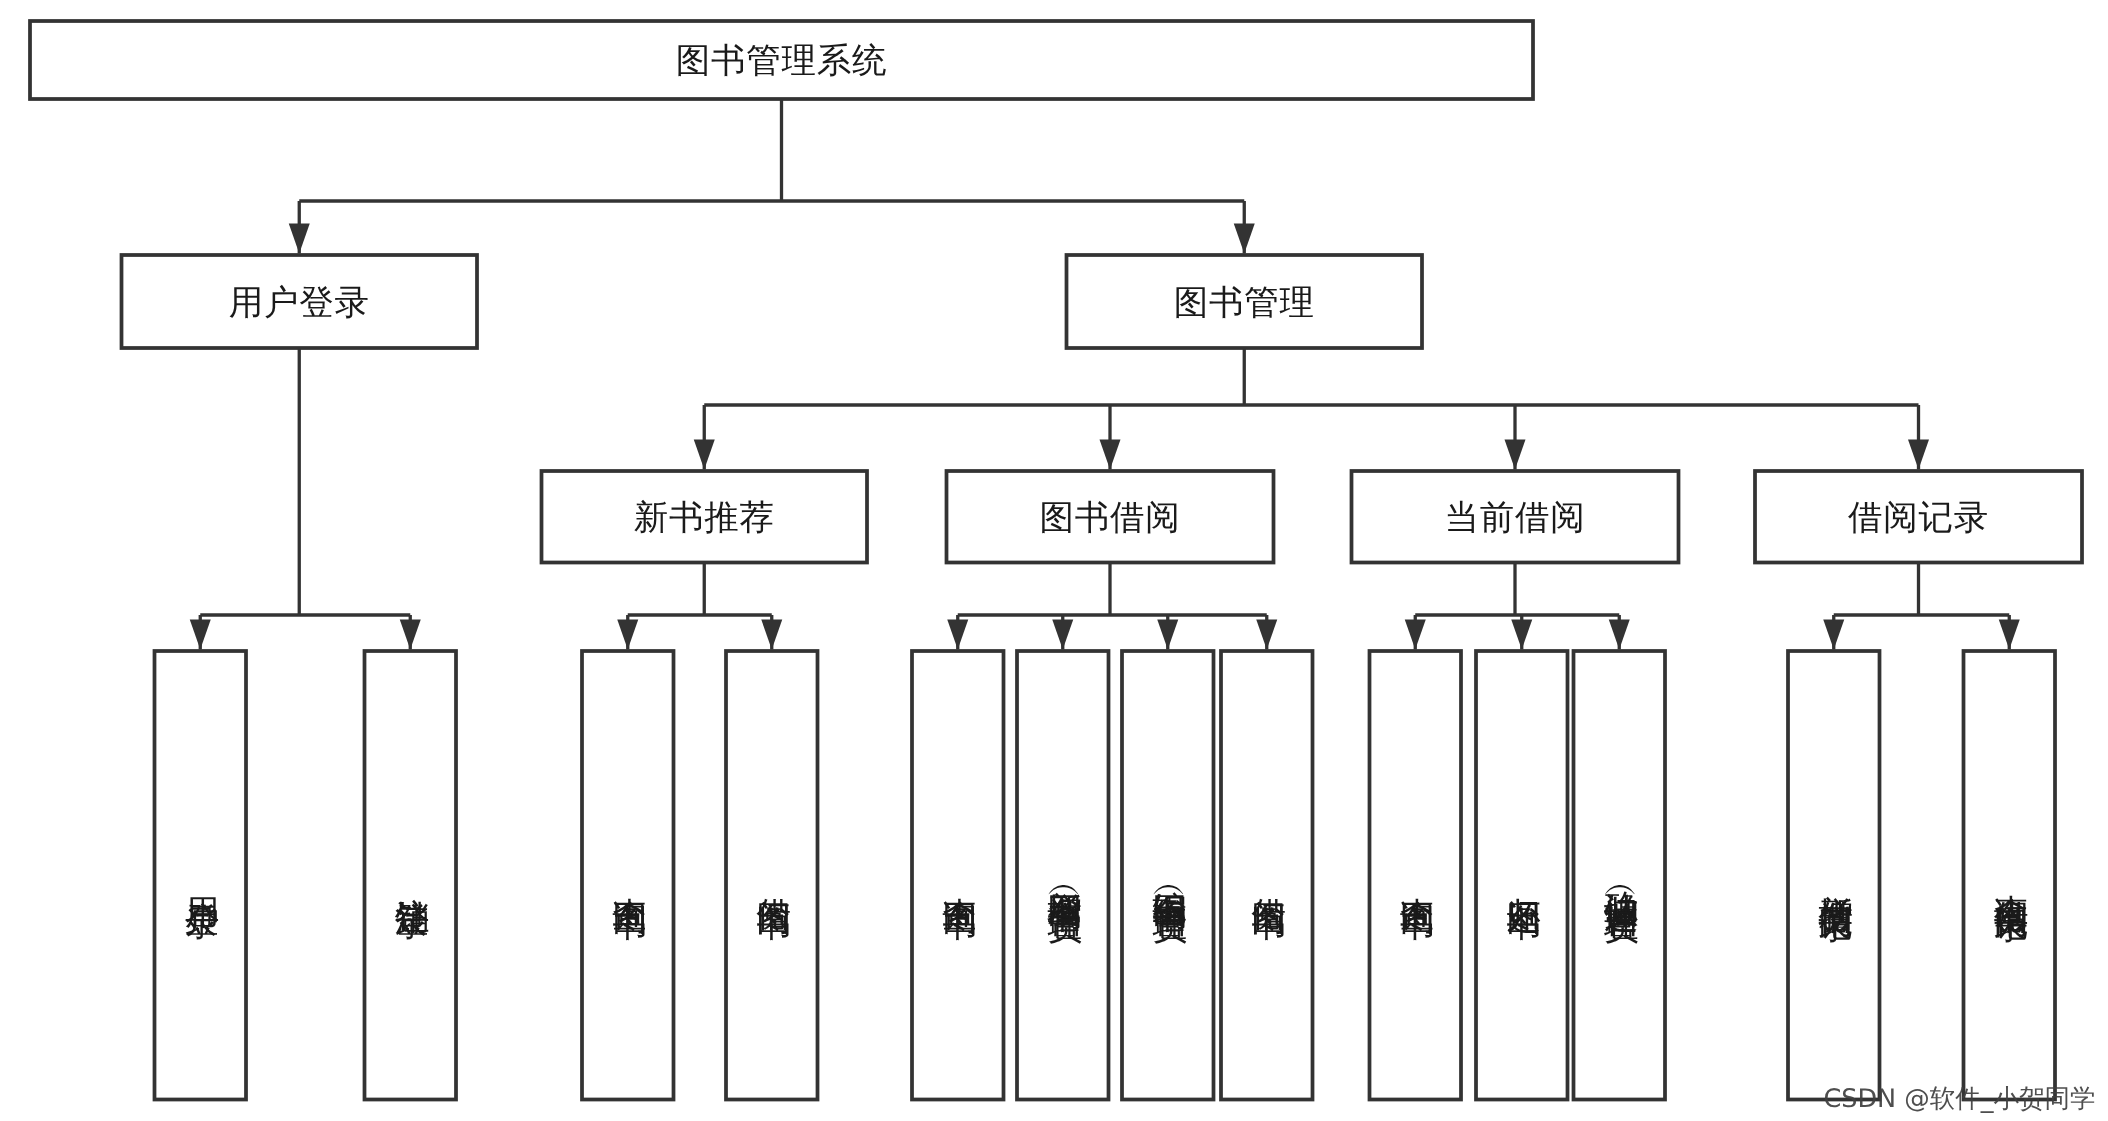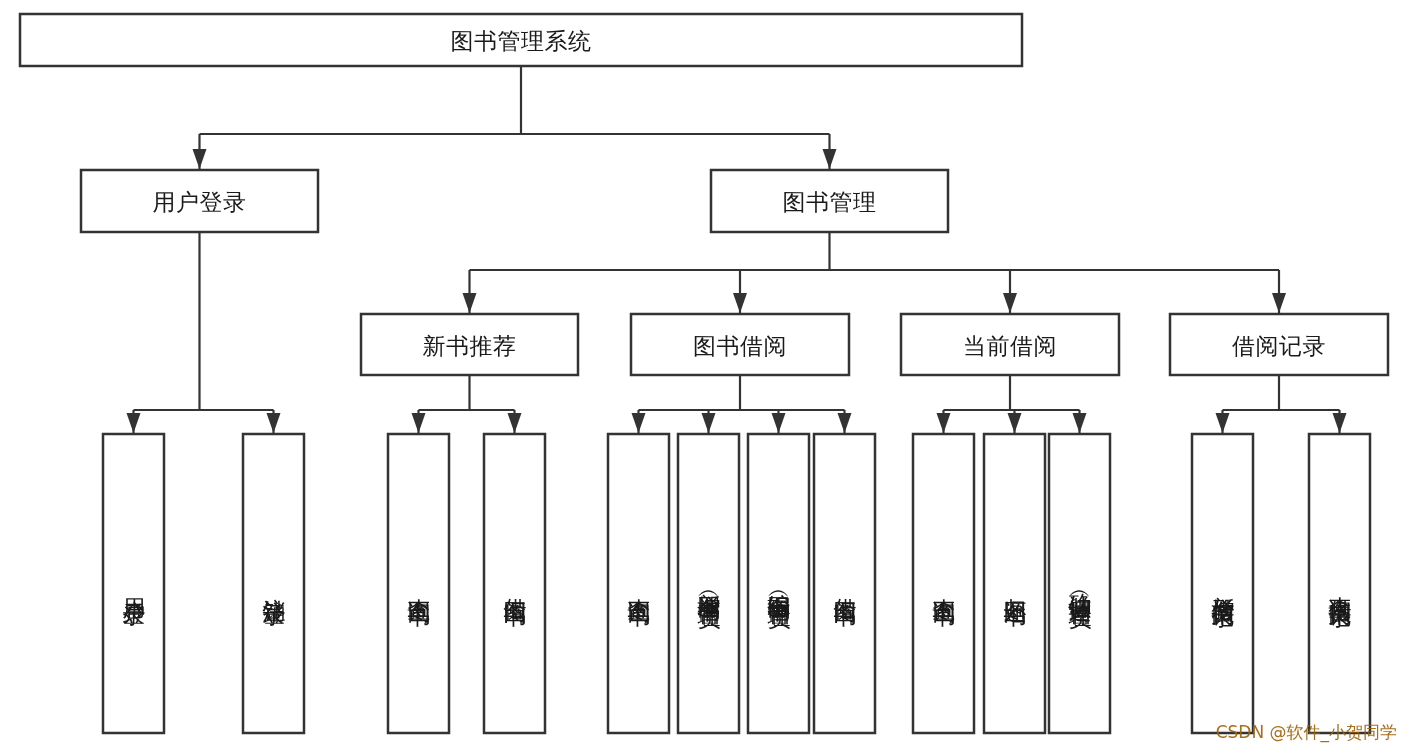--- a/index.html
+++ b/index.html
@@ -64,21 +64,21 @@
     text-align: center;
     white-space: nowrap;
     pointer-events: none;
   }
   .watermark {
     position: absolute;
     right: 8px;
     bottom: 3px;
     font-family: "DejaVu Sans", "Liberation Sans", sans-serif;
     font-size: 17px;
-    color: #a16207;
+    color: #404040;
     opacity: 0.92;
     white-space: nowrap;
   }
 </style>
 </head>
 <body>
 
 <div id="diagram-root">
 
   <svg id="tree-svg" viewBox="0 0 1405 747">

